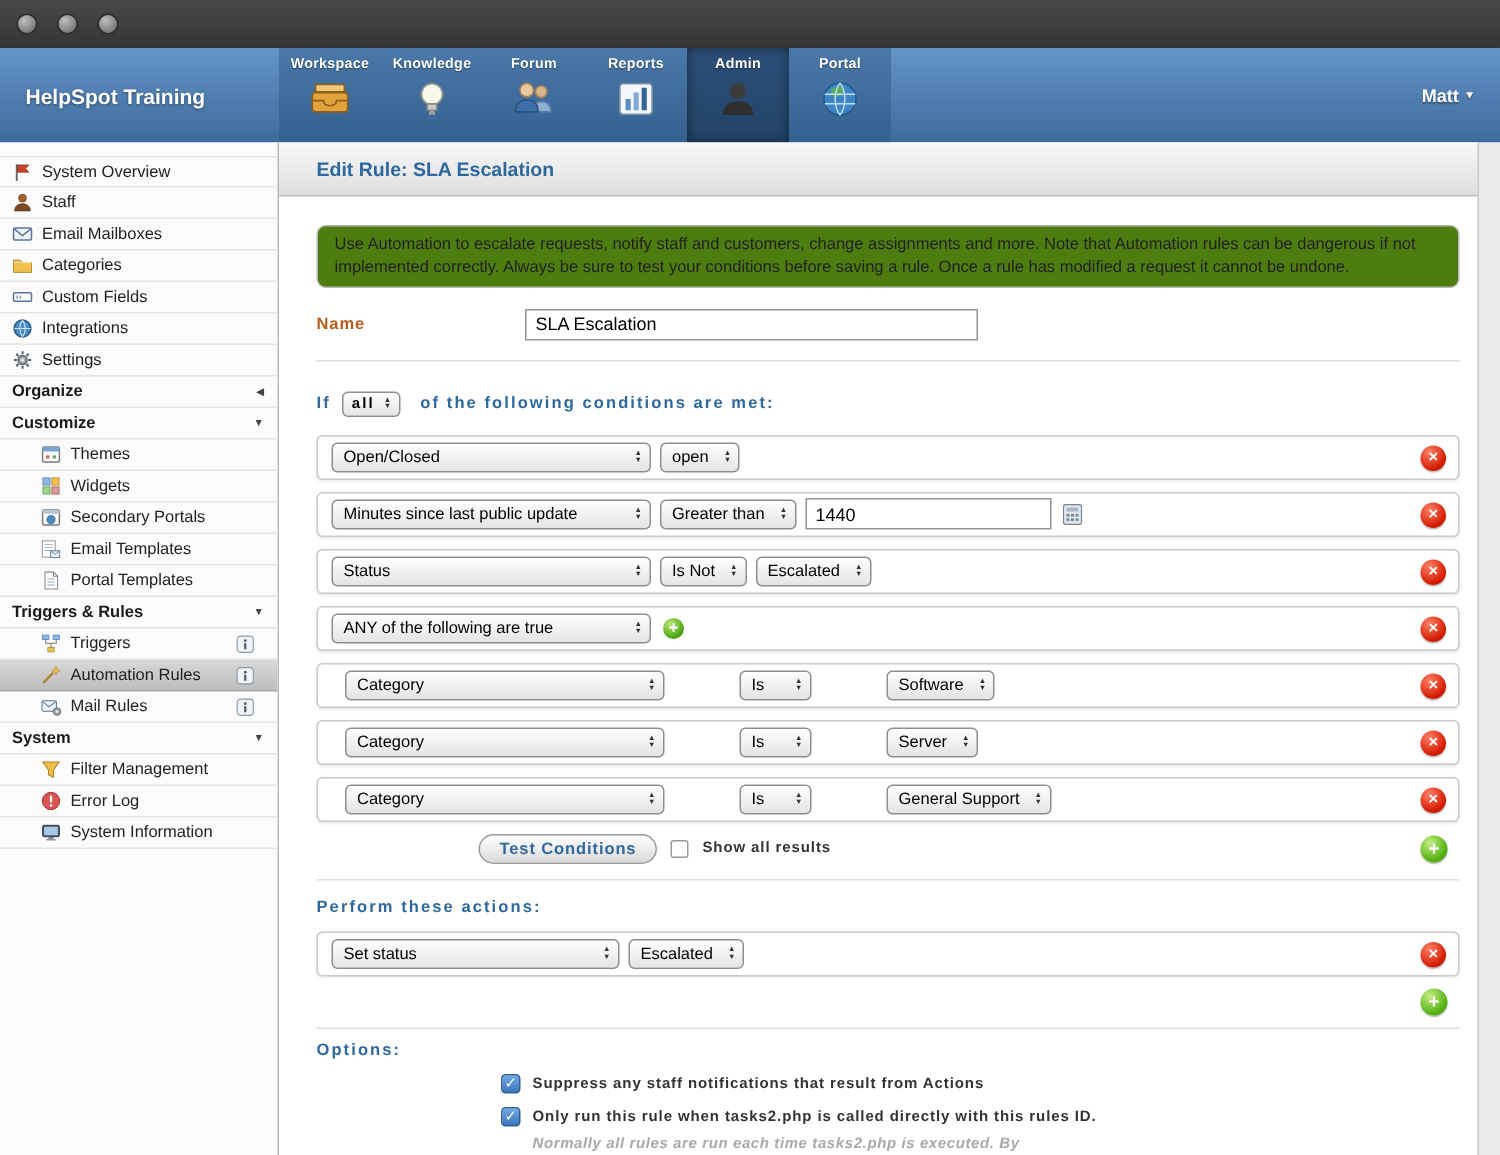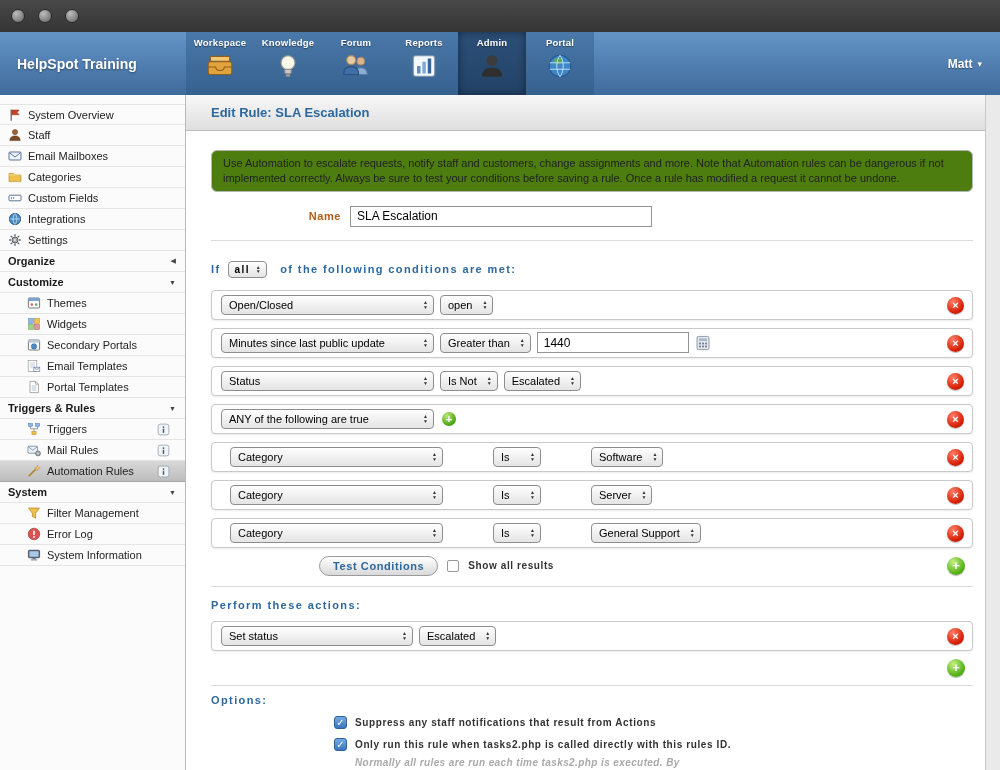--- a/index.html
+++ b/index.html
@@ -41,21 +41,21 @@
   .main { flex:1; background:#fff; }
   .scroll-track { width:15px; background:#eaeaea; border-left:1px solid #c8c8c8; }
 
   .page-titlebar { height:36px; background:linear-gradient(#f8f8f8,#dedede); border-bottom:1px solid #bcbcbc; display:flex; align-items:center; padding-left:25px; }
   .page-title { color:#2d689e; font-size:13px; font-weight:bold; }
 
   .page-body { padding:19px 12px 0 25px; }
   .desc-box { border:1px solid #b6b6b6; border-radius:6px; background:#4d7c0f; padding:5px 11px; font-size:11px; color:#222; line-height:1.35; }
 
   .name-row { margin-top:14px; display:flex; align-items:center; }
-  .name-label { width:130px; text-align:right; margin-right:9px; color:#b85c1a; font-size:11px; font-weight:bold; letter-spacing:.6px; }
+  .name-label { width:130px; margin-right:9px; color:#b85c1a; font-size:11px; font-weight:bold; letter-spacing:.6px; }
   .name-input { width:302px; height:21px; border:1px solid #949494; font-size:12px; padding:0 6px; font-family:inherit; }
 
   .divider { border:0; border-top:1px solid #dcdcdc; }
   .div1 { margin-top:13px; } .div2 { margin-top:10px; } .div3 { margin-top:8px; }
 
   .sec-heading { color:#2d689e; font-size:11px; font-weight:bold; letter-spacing:1.4px; display:flex; align-items:center; gap:7px; }
   .sh-cond { margin-top:20px; } .sh-act { margin-top:12px; } .sh-opt { margin-top:8px; }
 
   .cond-rows { margin-top:12px; }
   .action-rows { margin-top:10px; }
@@ -66,21 +66,21 @@
   .sel-label { white-space:nowrap; }
   .sel-main { width:213px; }
   .act-main { width:192px; }
   .cond-row .sel:not(.sel-main):not(.act-main) { min-width:48px; }
   .cond-row .sel:nth-of-type(3) { min-width:104px; }
   .sel .arrs { display:flex; flex-direction:column; align-items:center; margin-left:10px; }
   .sel .arrs span { font-size:5px; line-height:4.6px; color:#333; }
   .sel-tiny { height:17px; font-size:10px; padding:0 4px 0 6px; }
   .sel-tiny .arrs { margin-left:6px; }
 
-  .num-input { width:152px; height:21px; border:1px solid #949494; font-size:12px; padding:0 6px; margin-right:6px; font-family:inherit; }
+  .num-input { width:164px; height:21px; border:1px solid #949494; font-size:12px; padding:0 6px; margin-right:6px; font-family:inherit; }
   .calc-icon { width:16px; height:16px; cursor:pointer; }
   .calc-icon svg { width:100%; height:100%; display:block; }
 
   .btn-x { position:absolute; right:8px; top:6px; width:17px; height:17px; border-radius:50%; background:radial-gradient(circle at 35% 28%, #ff8068, #d41b00 68%, #a51300); color:#fff; font-size:11px; font-weight:bold; display:flex; align-items:center; justify-content:center; cursor:pointer; box-shadow:0 1px 1px rgba(0,0,0,.3); }
   .btn-plus { width:18px; height:18px; border-radius:50%; background:radial-gradient(circle at 35% 28%, #c4ef85, #55b215 65%, #3f9408); color:#fff; font-weight:bold; font-size:13px; line-height:16px; display:flex; align-items:center; justify-content:center; cursor:pointer; box-shadow:0 1px 1px rgba(0,0,0,.3); }
   .btn-plus-sm { width:14px; height:14px; border-radius:50%; background:radial-gradient(circle at 35% 28%, #bce878, #49a411 70%); color:#fff; font-weight:bold; font-size:11px; display:flex; align-items:center; justify-content:center; margin-left:2px; cursor:pointer; }
 
   .test-row { display:flex; align-items:center; gap:9px; margin:2px 0 0 108px; padding-right:8px; }
   .test-btn { border:1px solid #9b9b9b; border-radius:11px; background:linear-gradient(#fff,#d9d9d9); color:#2d689e; font-weight:bold; font-size:11px; letter-spacing:.6px; padding:3px 13px; font-family:inherit; cursor:pointer; }
   .flex-spacer { flex:1; }
@@ -286,46 +286,46 @@
         </span>
         <span class="sb-label">Triggers</span>
         <span class="sb-info">
           <svg viewBox="0 0 14 14">
             <rect x="1.2" y="1.2" width="11.6" height="11.6" rx="2.4" fill="#f2f5f8" stroke="#8a98a8" stroke-width=".8"></rect>
             <circle cx="7" cy="4.4" r="1" fill="#4a5a6a"></circle>
             <rect x="6.2" y="6.2" width="1.6" height="4.4" fill="#4a5a6a"></rect>
           </svg>
         </span>
       </div>
+      <div class="sb-row subitem selected">
+        <span class="sb-icon">
+          <svg viewBox="0 0 14 14">
+            <path d="M1.8 12.2L8.6 5.4" stroke="#b08327" stroke-width="1.6"></path>
+            <path d="M10.4 1.2l.8 2 2 .8-2 .8-.8 2-.8-2-2-.8 2-.8z" fill="#f2c94c" stroke="#b08327" stroke-width=".4"></path>
+          </svg>
+        </span>
+        <span class="sb-label">Automation Rules</span>
+        <span class="sb-info">
+          <svg viewBox="0 0 14 14">
+            <rect x="1.2" y="1.2" width="11.6" height="11.6" rx="2.4" fill="#f2f5f8" stroke="#8a98a8" stroke-width=".8"></rect>
+            <circle cx="7" cy="4.4" r="1" fill="#4a5a6a"></circle>
+            <rect x="6.2" y="6.2" width="1.6" height="4.4" fill="#4a5a6a"></rect>
+          </svg>
+        </span>
+      </div>
       <div class="sb-row subitem">
         <span class="sb-icon">
           <svg viewBox="0 0 14 14">
             <rect x="1" y="3.2" width="9.6" height="7" rx="1" fill="#eef3f9" stroke="#5a7596" stroke-width=".7"></rect>
             <path d="M1.4 3.8l4.4 3.4 4.4-3.4" fill="none" stroke="#5a7596" stroke-width=".7"></path>
             <circle cx="11" cy="10.4" r="2.5" fill="#9ba3ab" stroke="#5d646b" stroke-width=".6"></circle>
             <circle cx="11" cy="10.4" r=".9" fill="#e8ecf0"></circle>
           </svg>
         </span>
         <span class="sb-label">Mail Rules</span>
-        <span class="sb-info">
-          <svg viewBox="0 0 14 14">
-            <rect x="1.2" y="1.2" width="11.6" height="11.6" rx="2.4" fill="#f2f5f8" stroke="#8a98a8" stroke-width=".8"></rect>
-            <circle cx="7" cy="4.4" r="1" fill="#4a5a6a"></circle>
-            <rect x="6.2" y="6.2" width="1.6" height="4.4" fill="#4a5a6a"></rect>
-          </svg>
-        </span>
-      </div>
-      <div class="sb-row subitem selected">
-        <span class="sb-icon">
-          <svg viewBox="0 0 14 14">
-            <path d="M1.8 12.2L8.6 5.4" stroke="#b08327" stroke-width="1.6"></path>
-            <path d="M10.4 1.2l.8 2 2 .8-2 .8-.8 2-.8-2-2-.8 2-.8z" fill="#f2c94c" stroke="#b08327" stroke-width=".4"></path>
-          </svg>
-        </span>
-        <span class="sb-label">Automation Rules</span>
         <span class="sb-info">
           <svg viewBox="0 0 14 14">
             <rect x="1.2" y="1.2" width="11.6" height="11.6" rx="2.4" fill="#f2f5f8" stroke="#8a98a8" stroke-width=".8"></rect>
             <circle cx="7" cy="4.4" r="1" fill="#4a5a6a"></circle>
             <rect x="6.2" y="6.2" width="1.6" height="4.4" fill="#4a5a6a"></rect>
           </svg>
         </span>
       </div>
       <div class="sb-row section">
         <span class="sb-label">System</span>

